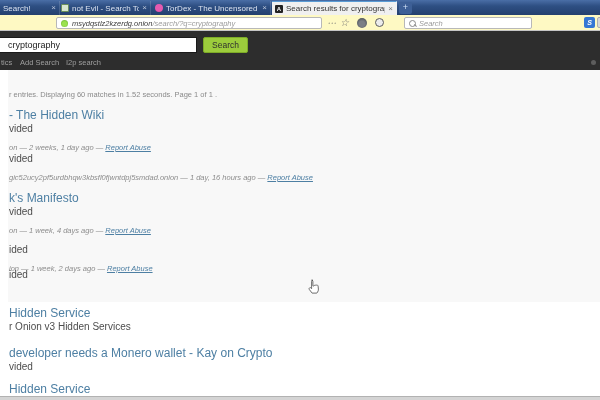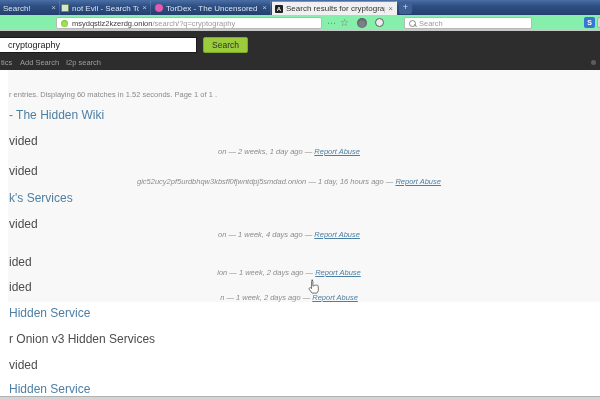--- a/index.html
+++ b/index.html
@@ -21,21 +21,21 @@
   .tab.active .close{color:#777;}
   .fav{width:8px;height:8px;margin-right:3px;flex:none;border-radius:1px;}
   .fav.notevil{background:#d7e6d0;border:1px solid #6a8f5a;box-sizing:border-box;}
   .fav.tordex{background:radial-gradient(circle at 50% 45%,#e55ab0 0 60%,#b03380 100%);border-radius:50%;}
   .fav.ahmia{background:#222;color:#fff;font-size:6px;font-weight:bold;
     display:flex;align-items:center;justify-content:center;border-radius:1px;}
   .newtab{position:absolute;left:399px;top:2px;width:13px;height:12px;background:#3d5f96;
     border-radius:2px;color:#cfe0f5;font-size:9px;line-height:11px;text-align:center;}
   
   .toolbar{position:absolute;left:0;top:15px;width:600px;height:16px;
-    background:#86efac;border-bottom:1px solid #c6c6c6;box-sizing:border-box;}
+    background:#fef9c3;border-bottom:1px solid #c6c6c6;box-sizing:border-box;font-style:italic;}
   .urlbar{position:absolute;left:56px;top:2px;width:266px;height:12px;background:#fff;
     border:1px solid #b8b8b8;border-radius:2px;box-sizing:border-box;
     display:flex;align-items:center;padding:0 4px;}
   .urlbar .info{font-size:8px;color:#7c7c7c;margin-right:3px;line-height:8px;}
   .urlbar .onion{width:7px;height:7px;border-radius:50%;margin-right:4px;
     background:radial-gradient(circle at 50% 55%,#9be24e 0 40%,#55a021 100%);}
   .urlbar .host{font-size:7.5px;color:#3c3c3c;white-space:nowrap;}
   .urlbar .path{font-size:7.5px;color:#9a9a9a;white-space:nowrap;}
   .tb-ic{position:absolute;top:2px;font-size:9px;color:#6d6d6d;line-height:12px;}
   .onionbtn{position:absolute;left:357px;top:3px;width:10px;height:10px;border-radius:50%;
@@ -62,22 +62,22 @@
   .q-btn{position:absolute;left:203px;top:6px;width:45px;height:16px;background:#9ccc3c;
     border:1px solid #7dab27;border-radius:2px;box-sizing:border-box;
     font-size:8.5px;color:#2f2f2f;text-align:center;line-height:14px;}
   .nav a{position:absolute;top:27px;font-size:7.5px;color:#9e9e9e;text-decoration:none;white-space:nowrap;}
   .nav-dot{position:absolute;left:591px;top:29px;width:5px;height:5px;border-radius:50%;background:#5d5d5d;}
   .content{position:absolute;left:8px;top:70px;width:600px;height:232px;background:#f8f8f8;}
   .info{position:absolute;left:1px;top:20px;font-size:7.5px;color:#8a8a8a;white-space:nowrap;}
   .result{position:absolute;left:1px;width:560px;}
   .r-title{font-size:12px;color:#4d7fa3;height:14px;
     white-space:nowrap;overflow:hidden;}
-  .r-desc{font-size:12px;color:#4d4d4d;margin-top:12px;height:9px;white-space:nowrap;}
-  .r-meta{font-size:7.5px;color:#8c8c8c;font-style:italic;margin-top:4px;height:9px;white-space:nowrap;text-align:center;}
+  .r-desc{font-size:10px;color:#4d4d4d;margin-top:1px;height:9px;white-space:nowrap;}
+  .r-meta{font-size:7.5px;color:#8c8c8c;font-style:italic;margin-top:11px;height:9px;white-space:nowrap;}
   .r-meta a{color:#4d7fa3;text-decoration:underline;}
   .bottomstrip{position:absolute;left:0;top:396px;width:600px;height:4px;
     background:#d4d4d4;border-top:1px solid #b2b2b2;box-sizing:border-box;}
   .cursor{position:absolute;left:307px;top:279px;width:12px;height:16px;z-index:99;}
 </style>
 </head>
 <body>
 
 <div class="tabbar">
   <div class="tab" style="left:0;width:60px">
@@ -142,42 +142,42 @@
     <div class="r-desc">vided</div>
     <div class="r-meta"><span>on — 2 weeks, 1 day ago — </span><a>Report Abuse</a></div>
   </div>
 
   <div class="result" style="top:82px">
     <div class="r-desc">vided</div>
     <div class="r-meta"><span>gic52ucy2pf5urdbhqw3kbsfl0fjwntdpj5smdad.onion — 1 day, 16 hours ago — </span><a>Report Abuse</a></div>
   </div>
 
   <div class="result" style="top:121px">
-    <div class="r-title">k's Services</div>
+    <div class="r-title">k's Manifesto</div>
     <div class="r-desc">vided</div>
     <div class="r-meta"><span>on — 1 week, 4 days ago — </span><a>Report Abuse</a></div>
   </div>
 
   <div class="result" style="top:159px">
     <div class="r-title"></div>
     <div class="r-desc">ided</div>
     <div class="r-meta"><span>ion — 1 week, 2 days ago — </span><a>Report Abuse</a></div>
   </div>
 
   <div class="result" style="top:198px">
     <div class="r-desc">ided</div>
-    <div class="r-meta"><span>n — 1 week, 2 days ago — </span><a>Report Abuse</a></div>
   </div>
 
   <div class="result" style="top:236px">
     <div class="r-title">Hidden Service</div>
     <div class="r-desc">r Onion v3 Hidden Services</div>
   </div>
 
   <div class="result" style="top:276px">
+    <div class="r-title">developer needs a Monero wallet - Kay on Crypto</div>
     <div class="r-desc">vided</div>
   </div>
 
   <div class="result" style="top:312px">
     <div class="r-title">Hidden Service</div>
   </div>
 </div>
 
 <div class="bottomstrip"></div>
 

